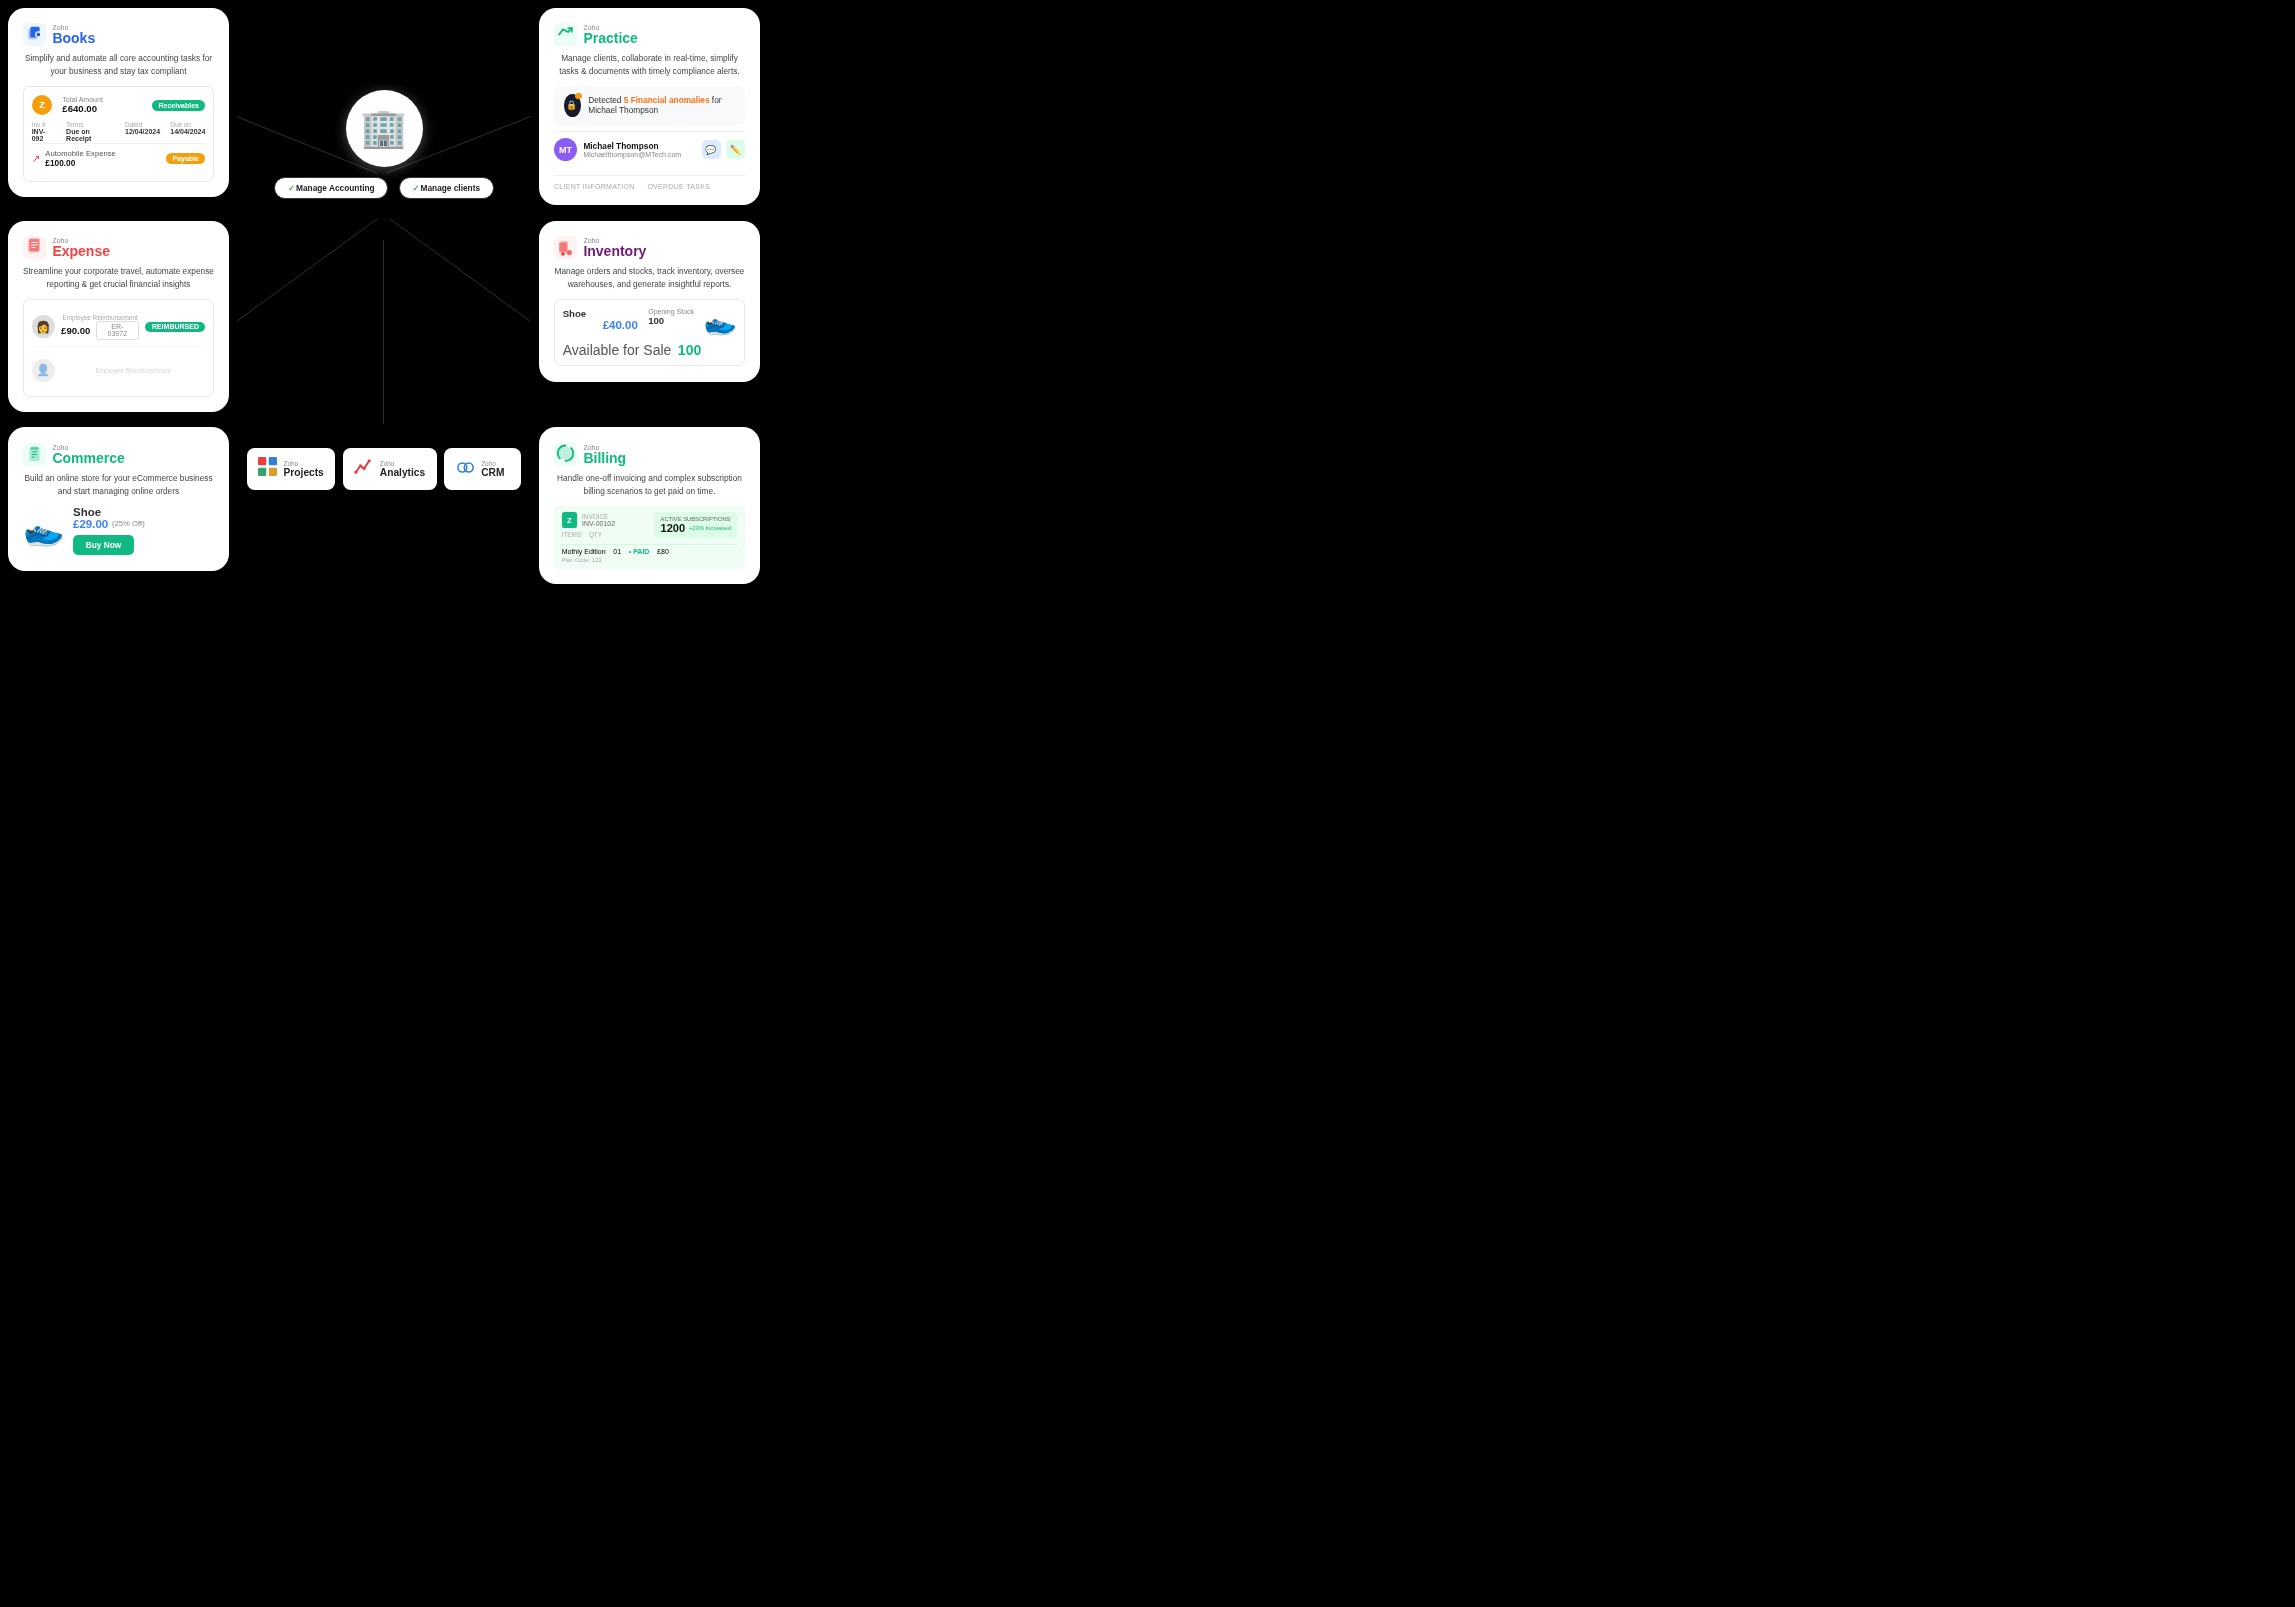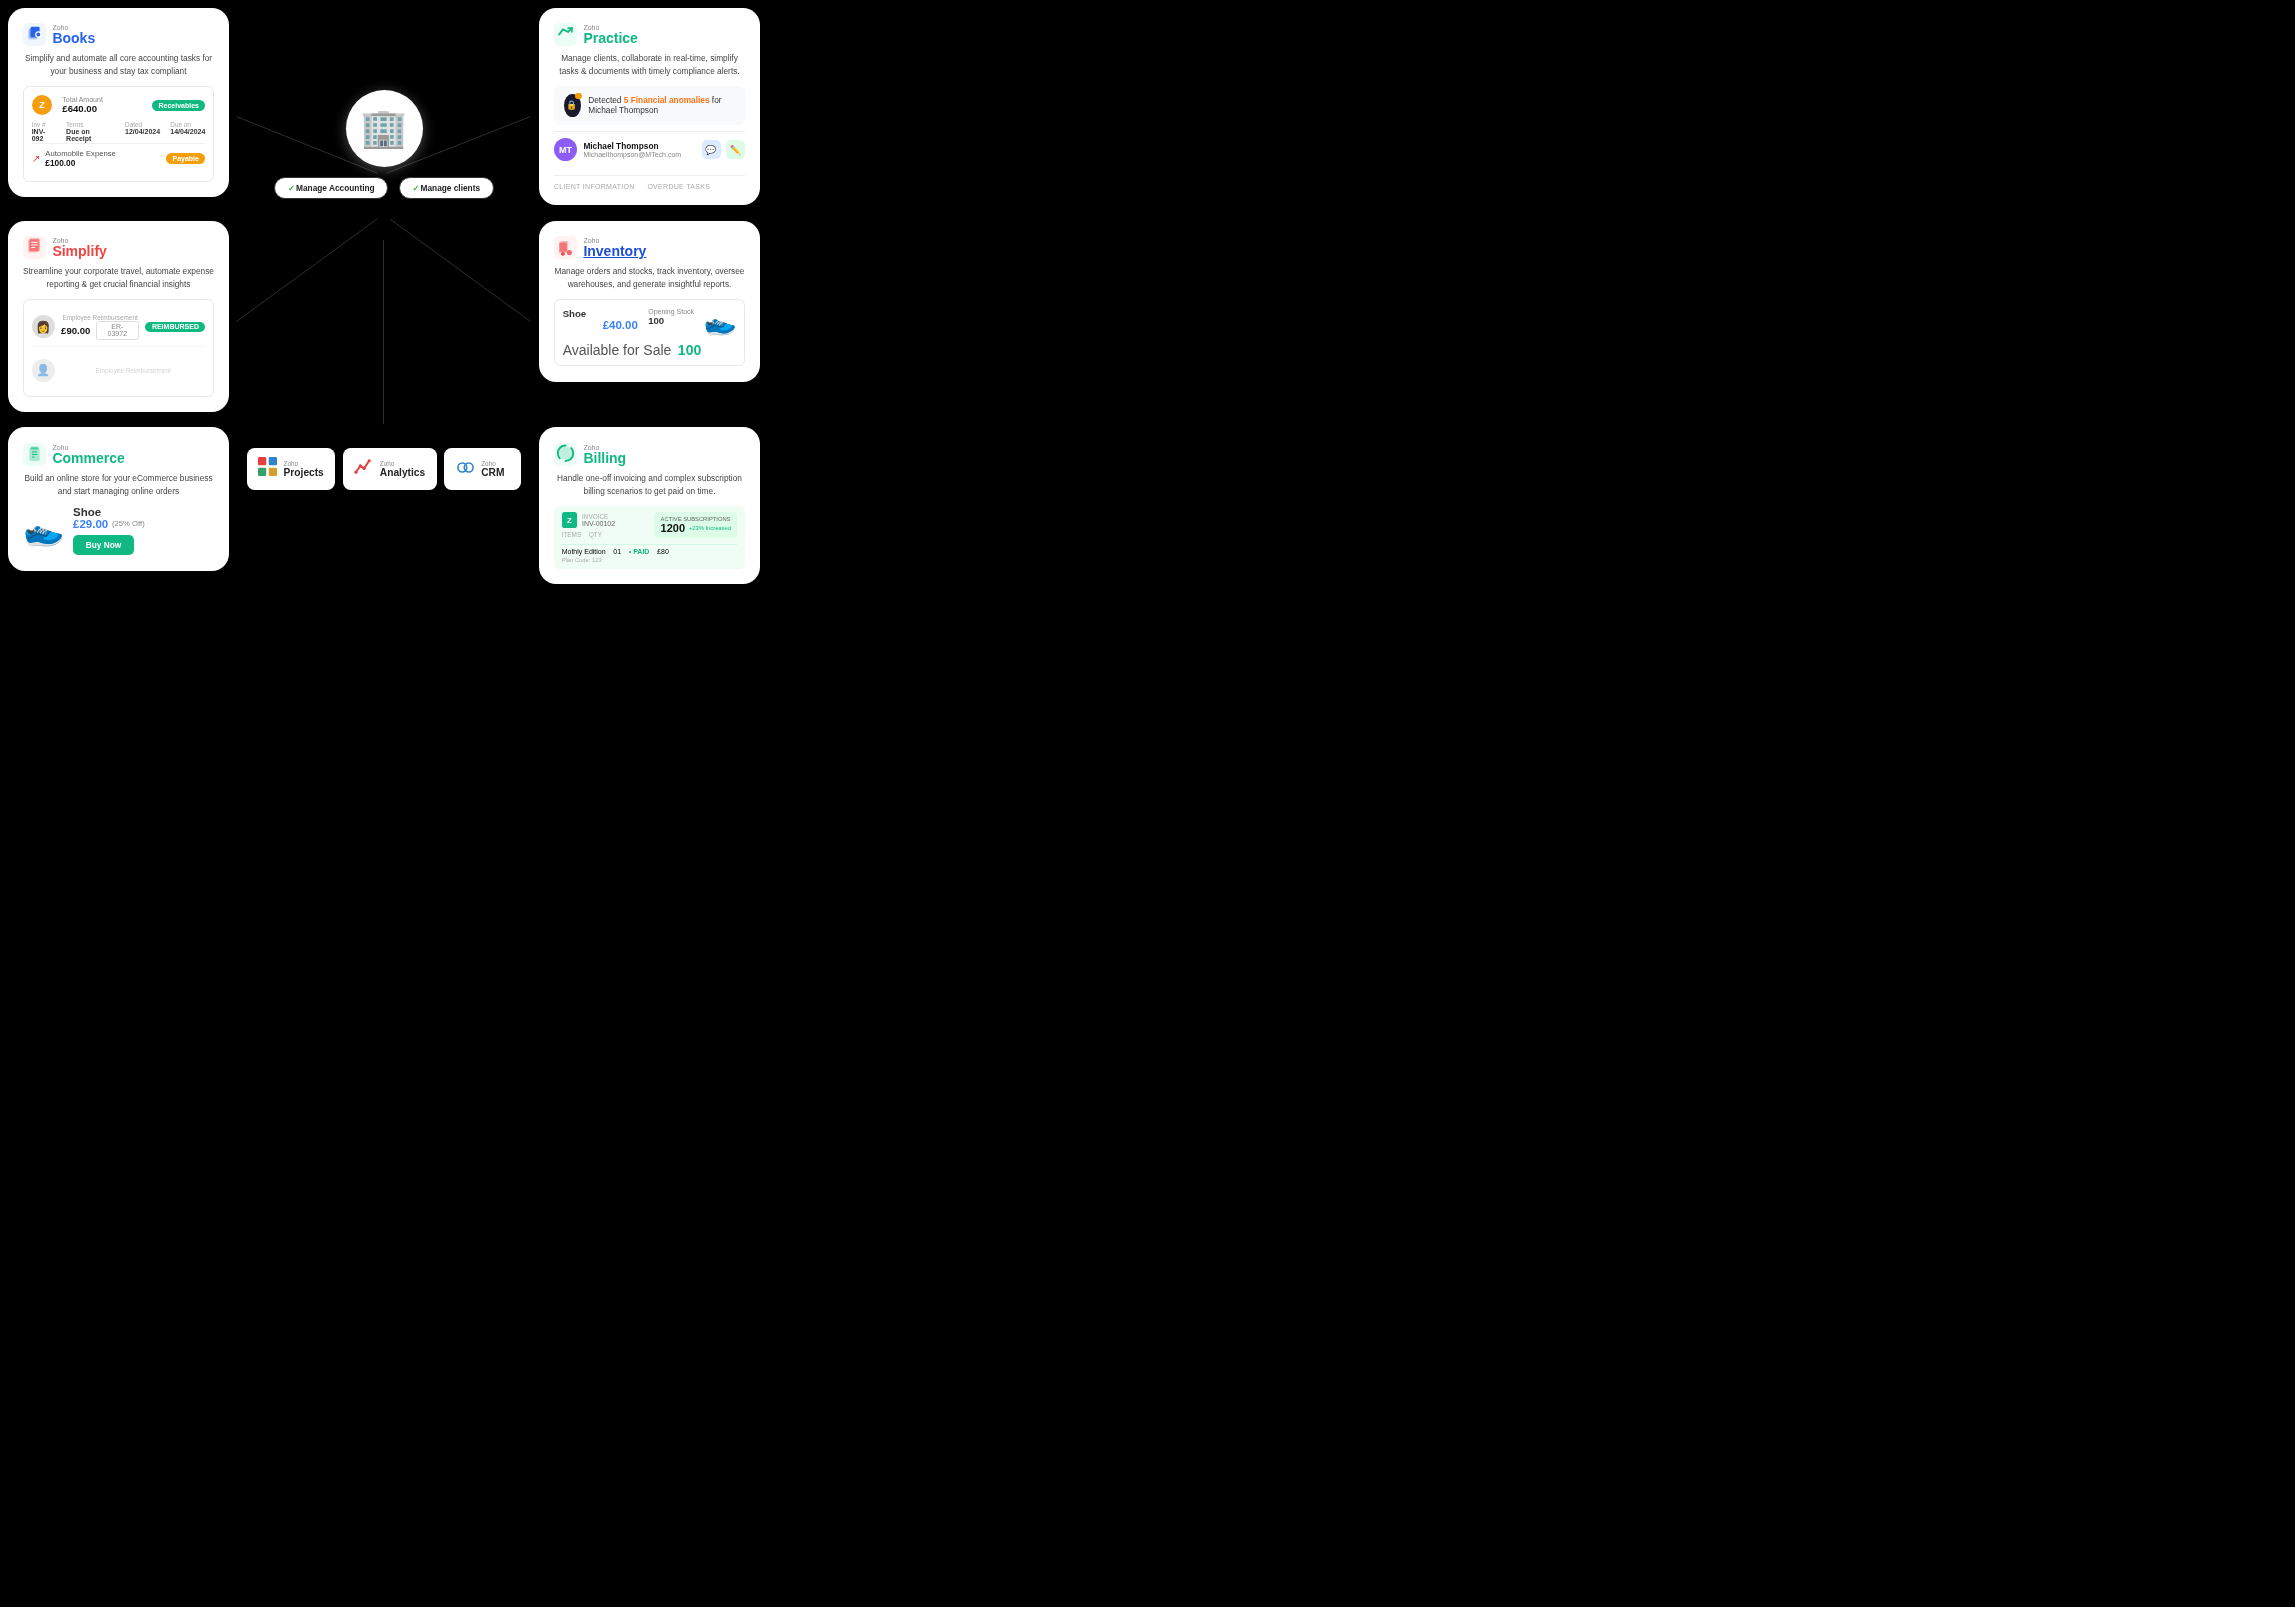--- a/index.html
+++ b/index.html
@@ -459,21 +459,21 @@
     .cell-mid-left { grid-column: 1; grid-row: 2; }
     .cell-mid-center { grid-column: 2; grid-row: 2; display: flex; flex-direction: column; align-items: center; }
     .cell-mid-right { grid-column: 3; grid-row: 2; }
     .cell-bot-left { grid-column: 1; grid-row: 3; }
     .cell-bot-center { grid-column: 2; grid-row: 3; display: flex; flex-direction: column; align-items: center; padding-top: 12.8px; gap: 7.7px; }
     .cell-bot-right { grid-column: 3; grid-row: 3; }
 
     .books-title { color: #2563eb; }
     .practice-title { color: #10b981; }
     .expense-title { color: #ef4444; }
-    .inventory-title { color: #1d4ed8; text-decoration: underline; }
+    .inventory-title { color: #701a75; }
     .commerce-title { color: #10b981; }
     .billing-title { color: #10b981; }
     .projects-title { color: #222; }
     .analytics-title { color: #222; }
     .crm-title { color: #222; }
   </style>
 </head>
 <body>
 
 <div class="grid-wrapper">
@@ -623,21 +623,21 @@
             <rect width="36" height="36" rx="8" fill="#FEF2F2"></rect>
             <rect x="8" y="6" width="16" height="20" rx="2" fill="#ef4444" opacity="0.3"></rect>
             <rect x="10" y="4" width="16" height="20" rx="2" fill="#ef4444" opacity="0.6"></rect>
             <line x1="13" y1="10" x2="23" y2="10" stroke="#fff" stroke-width="1.5"></line>
             <line x1="13" y1="14" x2="23" y2="14" stroke="#fff" stroke-width="1.5"></line>
             <line x1="13" y1="18" x2="19" y2="18" stroke="#fff" stroke-width="1.5"></line>
           </svg>
         </div>
         <div class="product-name">
           <span class="product-zoho">Zoho</span>
-          <span class="product-title expense-title">Simplify</span>
+          <span class="product-title expense-title">Expense</span>
         </div>
       </div>
       <p class="product-desc">Streamline your corporate travel, automate expense reporting &amp; get crucial financial insights</p>
 
       <div style="border: 0.6px solid #e5e7eb; border-radius: 6.4px; padding: 7.7px;">
         <div class="expense-employee-row">
           <div class="emp-avatar">👩</div>
           <div class="emp-info">
             <div class="emp-label">Employee Reimbursement</div>
             <div style="display:flex; align-items:center; gap:5.1px;">

